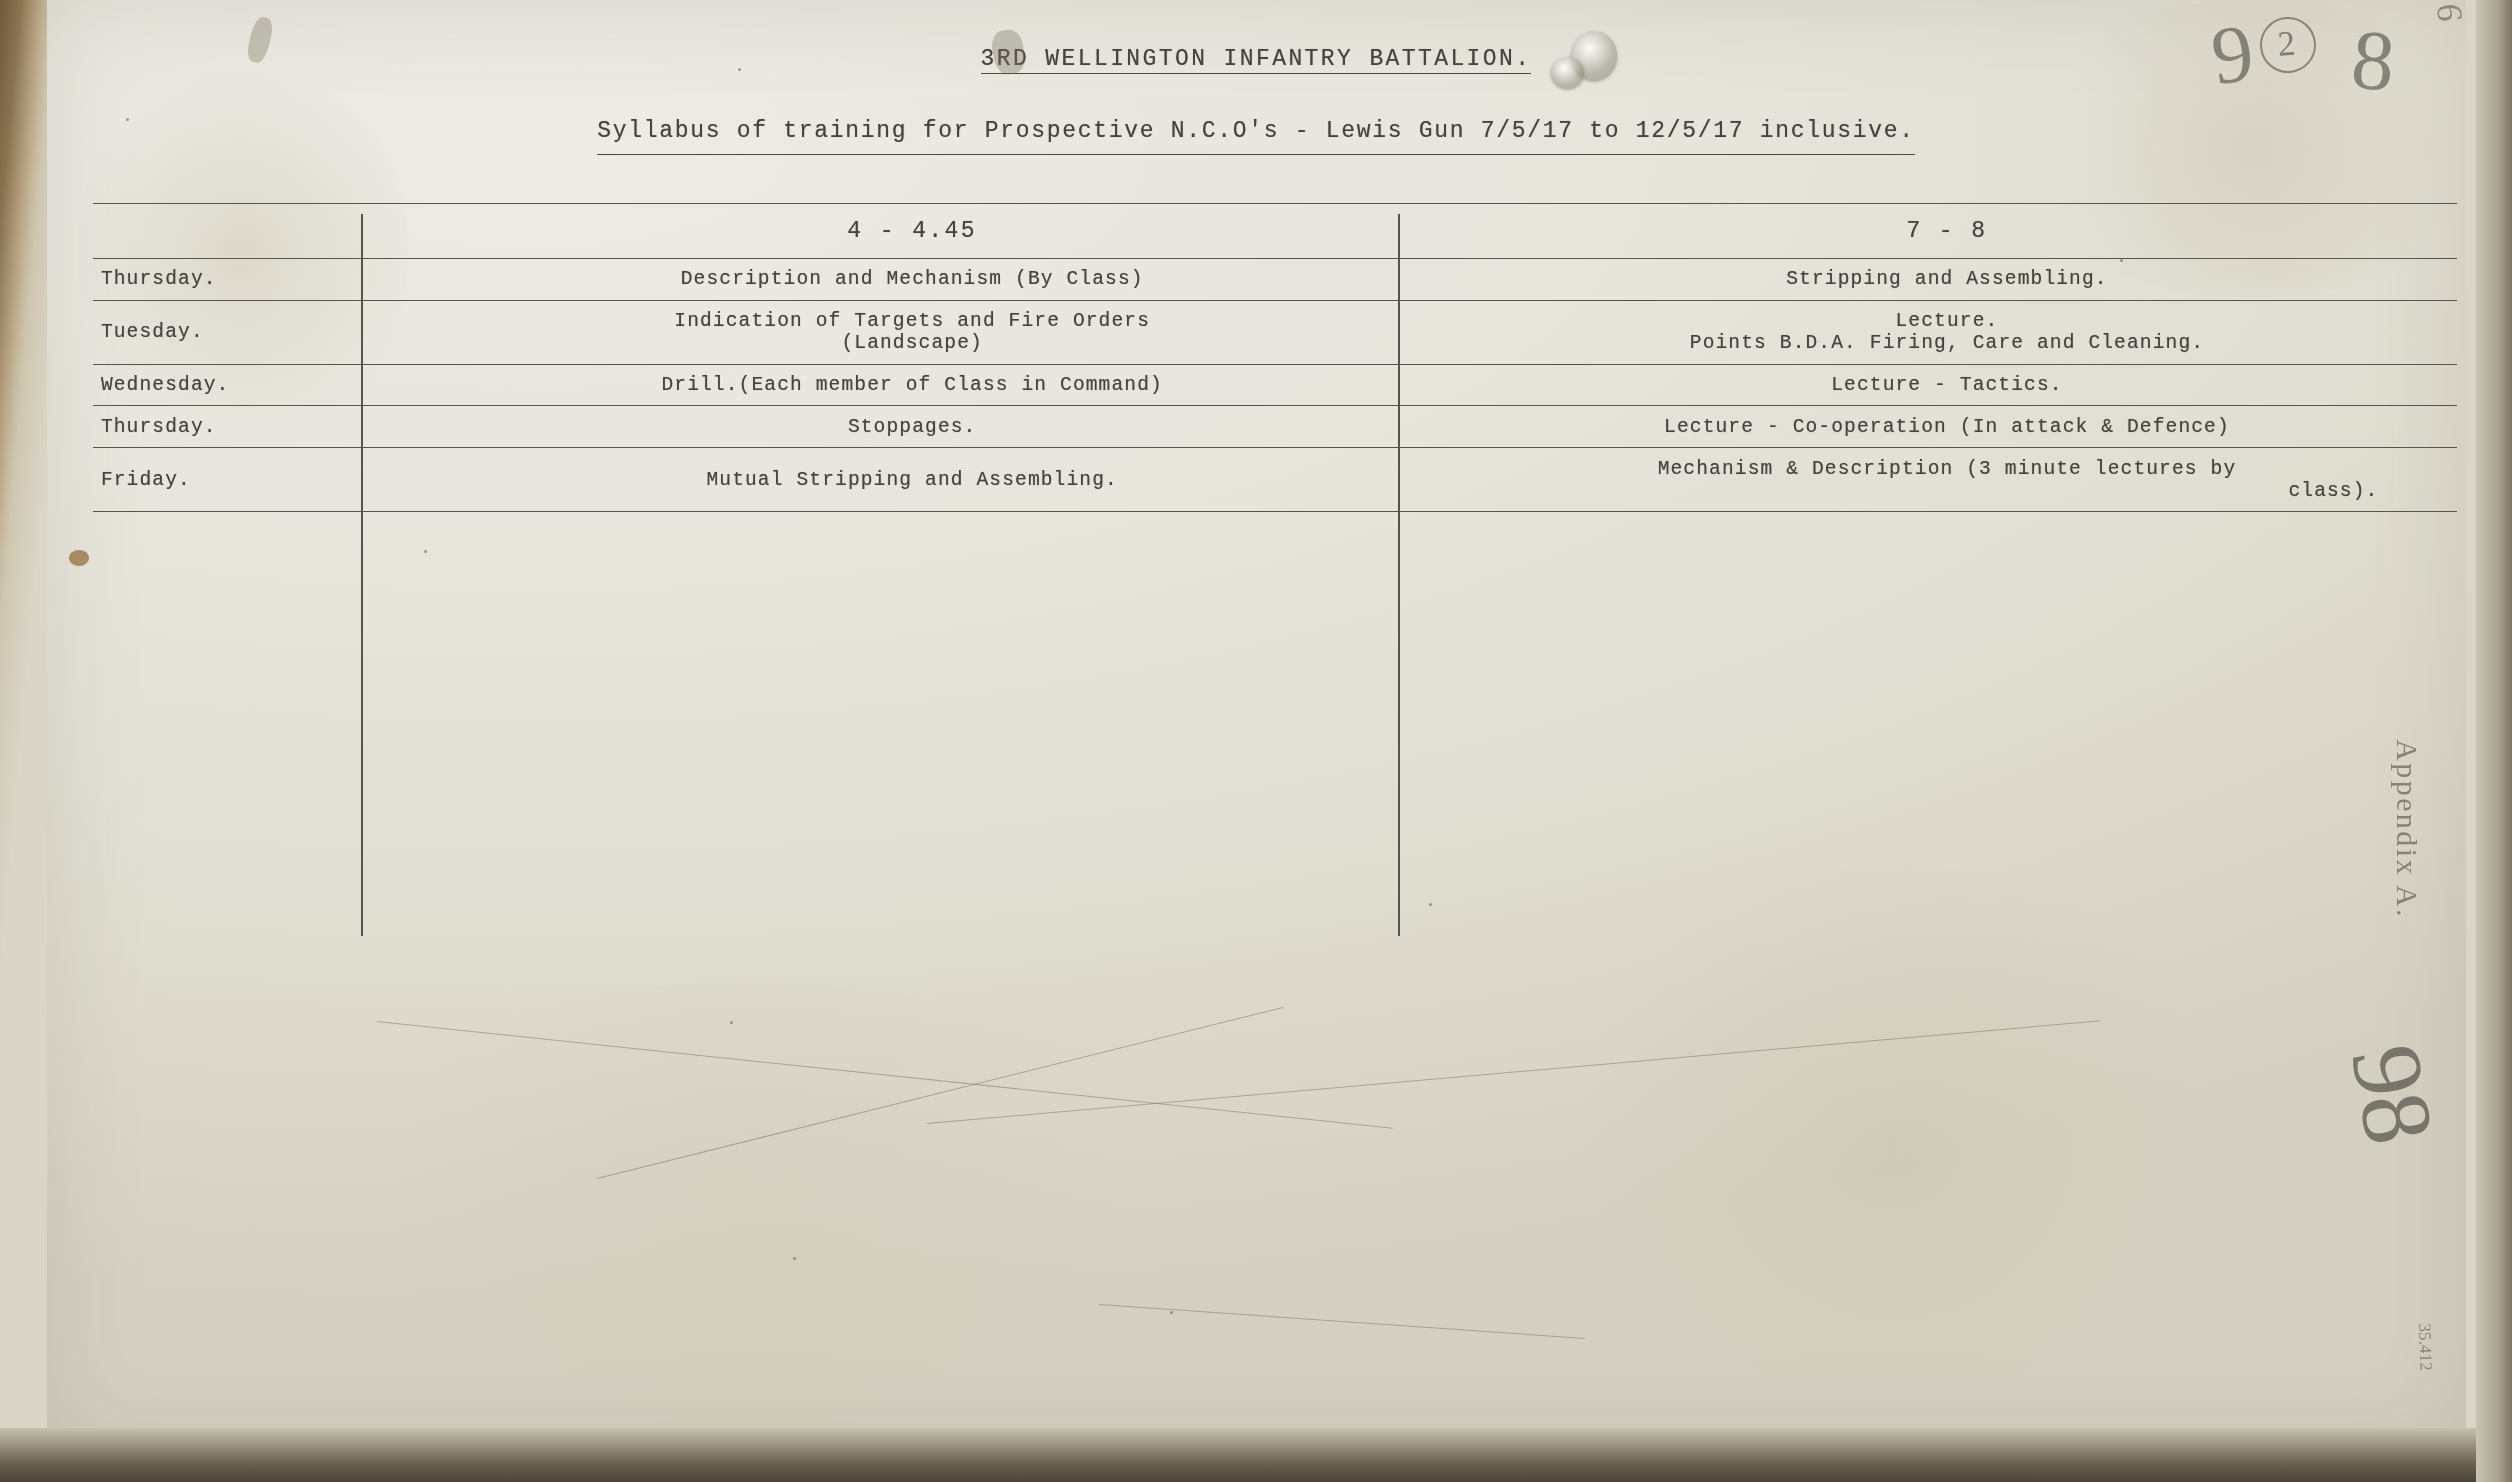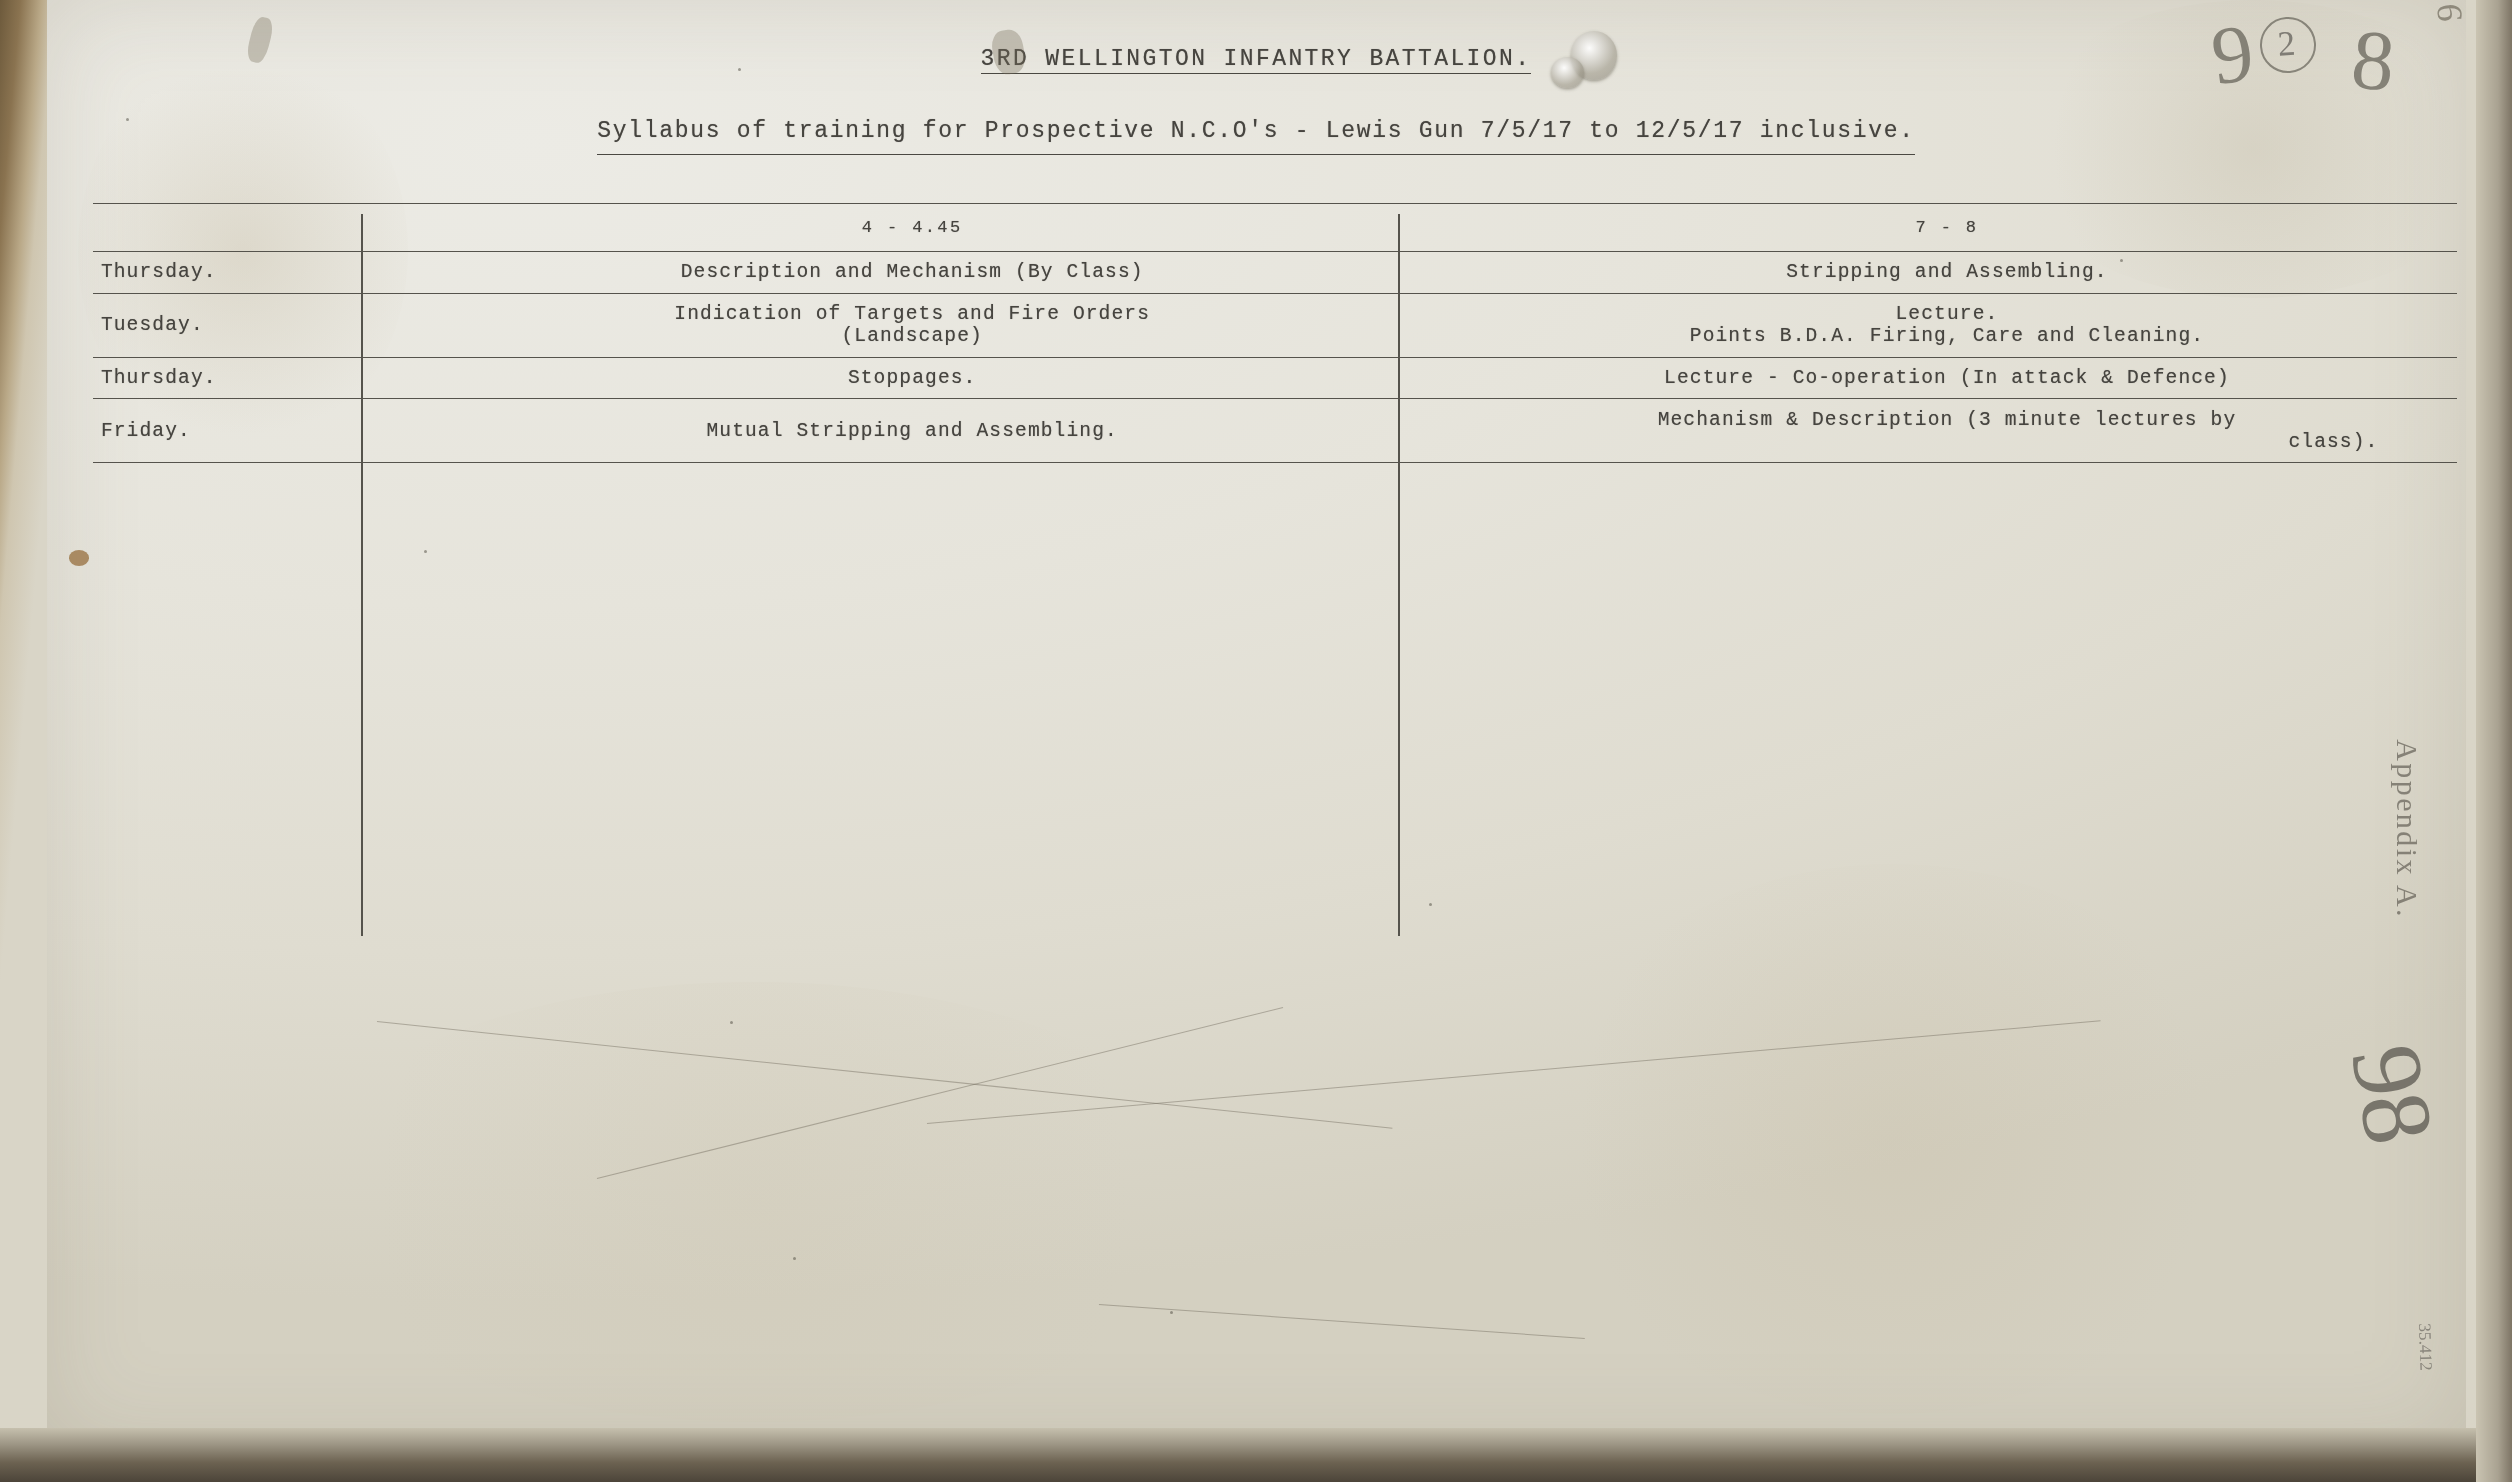--- a/index.html
+++ b/index.html
@@ -110,21 +110,21 @@
   .vline-1, .vline-2 {
     position: absolute;
     width: 1.6px;
     background: #55534c;
     top: 214px;
     height: 722px;
   }
   .vline-1 { left: 361px; }
   .vline-2 { left: 1398px; }
 
-  .hdr td { font-size: 17px; letter-spacing: 2.4px; padding: 14px 7.9px; }
+  .hdr td { font-size: 23px; letter-spacing: 2.4px; padding: 14px 7.9px; }
   .sub { display: block; }
 
   
   .hand {
     position: absolute;
     font-family: "Liberation Serif", serif;
     color: #6e6a63;
     opacity: .78;
   }
   .pencil-566 {
@@ -266,20 +266,31 @@
         <td class="col-a">
           <span class="sub">Indication of Targets and Fire Orders</span>
           <span class="sub">(Landscape)</span>
         </td>
         <td class="col-b">
           <span class="sub">Lecture.</span>
           <span class="sub">Points B.D.A. Firing, Care and Cleaning.</span>
         </td>
       </tr>
 
+      <tr>
+        <td class="col-day">Wednesday.</td>
+        <td class="col-a">
+          <span class="sub">Drill.(Each member of Class in Command)</span>
+          <span class="sub"></span>
+        </td>
+        <td class="col-b">
+          <span class="sub">Lecture   -   Tactics.</span>
+          <span class="sub"></span>
+        </td>
+      </tr>
 
       <tr>
         <td class="col-day">Thursday.</td>
         <td class="col-a">
           <span class="sub">Stoppages.</span>
           <span class="sub"></span>
         </td>
         <td class="col-b">
           <span class="sub">Lecture - Co-operation (In attack &amp; Defence)</span>
           <span class="sub"></span>

